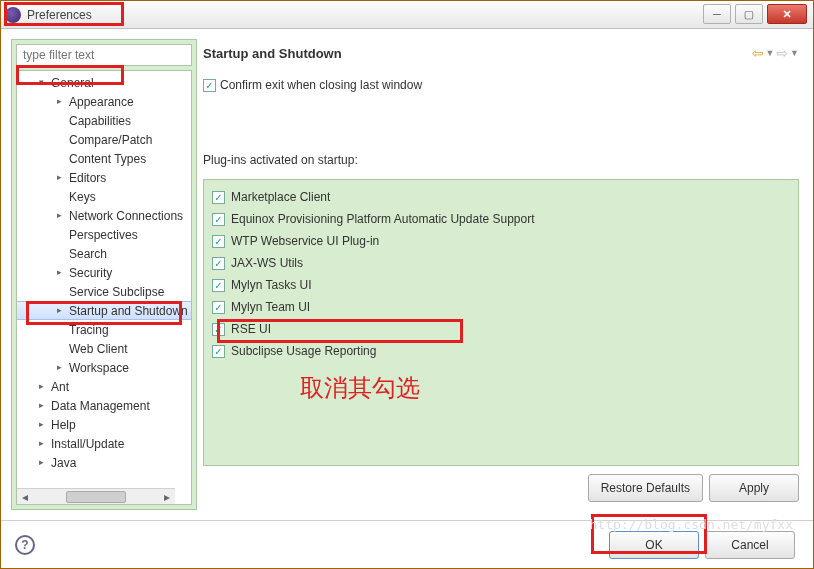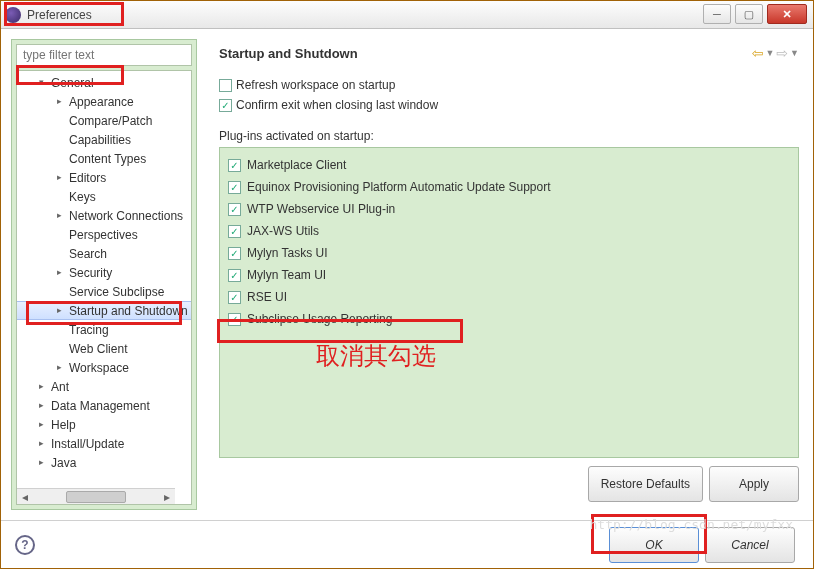--- a/index.html
+++ b/index.html
@@ -4,21 +4,21 @@
 <style>
 * { box-sizing: border-box; font-family: "Segoe UI", Tahoma, sans-serif; font-size: 12px; }
 body { margin: 0; background: #f0f0f0; }
 .window { width: 814px; height: 569px; background: #fff; border: 1px solid #a16207; display: flex; flex-direction: column; position: relative; }
 .titlebar { height: 28px; background: linear-gradient(#fdfdfd, #e8e8e8); border-bottom: 1px solid #c0c0c0; display: flex; align-items: center; padding: 0 4px; position: relative; }
 .titlebar .icon-eclipse { width: 16px; height: 16px; border-radius: 50%; background: radial-gradient(circle at 6px 6px, #7b5cb5, #3a2a66); margin-right: 6px; }
 .titlebar .title { color: #444; font-size: 12px; }
 .win-btns { position: absolute; right: 6px; top: 3px; display: flex; gap: 4px; }
 .win-btn { width: 28px; height: 20px; border: 1px solid #b0b0b0; background: linear-gradient(#fcfcfc, #e6e6e6); border-radius: 2px; display: flex; align-items: center; justify-content: center; font-size: 11px; color: #555; }
 .win-btn.close { background: linear-gradient(#e97a6e, #c8372a); border-color: #a02a1f; color: #fff; font-weight: bold; width: 40px; }
-.body { flex: 1; display: flex; padding: 10px; gap: 18px; }
+.body { flex: 1; display: flex; padding: 10px; gap: 2px; }
 .sidebar { width: 186px; background: #d8ecd0; border: 1px solid #a8c8a0; display: flex; flex-direction: column; padding: 4px; }
 .filter { height: 22px; border: 1px solid #b0c4a8; background: #fff; padding: 2px 6px; color: #888; margin-bottom: 4px; }
 .tree-wrap { flex: 1; background: #fff; border: 1px solid #b0c4a8; overflow: hidden; position: relative; }
 .tree { padding: 2px 0; }
 .tree-item { display: flex; align-items: center; height: 19px; padding-left: 6px; color: #333; white-space: nowrap; cursor: default; }
 .tree-item.lv1 { padding-left: 22px; }
 .tree-item.lv2 { padding-left: 40px; }
 .tree-item .tw { width: 9px; height: 9px; margin-right: 3px; color: #666; font-size: 9px; line-height: 9px; }
 .tree-item.sel { background: linear-gradient(#e8f0ff, #cfe0ff); border-top: 1px solid #a8c0f0; border-bottom: 1px solid #a8c0f0; }
 .scrollbar-h { position: absolute; bottom: 0; left: 0; right: 16px; height: 16px; background: #efefef; border-top: 1px solid #d0d0d0; display: flex; align-items: center; }
@@ -27,30 +27,30 @@
 .scrollbar-h .arr.l { margin-right: auto; }
 .scrollbar-h .arr.r { margin-left: auto; }
 .main { flex: 1; display: flex; flex-direction: column; }
 .main-header { display: flex; align-items: center; height: 28px; padding: 0 4px; }
 .main-header h1 { font-size: 13px; font-weight: bold; color: #333; margin: 0; }
 .nav-arrows { margin-left: auto; display: flex; gap: 2px; align-items: center; }
 .nav-arrows span { font-size: 14px; }
 .opts { padding: 8px 4px; }
 .chk-row { display: flex; align-items: center; height: 20px; gap: 4px; color: #333; }
 .chk { width: 13px; height: 13px; border: 1px solid #7a9; background: #fff; display: flex; align-items: center; justify-content: center; font-size: 10px; color: #2a7; }
-.plugin-label { padding: 6px 4px 4px; color: #333; }
+.plugin-label { padding: 6px 4px 12px; color: #333; margin-top: 44px; }
 .plugin-list { flex: 1; margin: 0 4px; background: #d8ecd0; border: 1px solid #a8c8a0; padding: 6px 8px; position: relative; }
 .plugin-item { display: flex; align-items: center; height: 22px; gap: 6px; color: #333; }
 .annotation { position: absolute; left: 96px; top: 192px; font-size: 24px; color: #e02020; font-family: "Microsoft YaHei", sans-serif; }
 .btn-row { display: flex; justify-content: flex-end; gap: 6px; padding: 8px 4px; }
-.btn { min-width: 90px; height: 36px; background: linear-gradient(#fdfdfd, #e4e4e4); border: 1px solid #a8a8a8; border-radius: 3px; display: flex; align-items: center; justify-content: center; color: #333; padding: 0 12px; }
+.btn { min-width: 90px; height: 28px; background: linear-gradient(#fdfdfd, #e4e4e4); border: 1px solid #a8a8a8; border-radius: 3px; display: flex; align-items: center; justify-content: center; color: #333; padding: 0 12px; }
 .btn.wide { min-width: 110px; }
 .footer { height: 48px; border-top: 1px solid #d0d0d0; display: flex; align-items: center; padding: 0 14px; }
 .help-icon { width: 20px; height: 20px; border: 2px solid #668; border-radius: 50%; display: flex; align-items: center; justify-content: center; color: #668; font-weight: bold; background: #fff; }
-.footer .btn-row { margin-left: auto; font-style: italic; }
+.footer .btn-row { margin-left: auto; }
 .hl { position: absolute; border: 3px solid #e02020; pointer-events: none; }
 .hl.title-hl { left: 3px; top: 1px; width: 120px; height: 24px; }
 .hl.general-hl { left: 15px; top: 64px; width: 108px; height: 20px; }
 .hl.startup-hl { left: 25px; top: 300px; width: 156px; height: 24px; }
 .hl.subclipse-hl { left: 216px; top: 318px; width: 246px; height: 24px; }
 .hl.ok-hl { left: 590px; top: 513px; width: 116px; height: 40px; }
 .watermark { position: absolute; right: 20px; bottom: 36px; color: #ddd; font-size: 13px; font-family: monospace; pointer-events: none; }
 </style>
 </head>
 <body>
@@ -75,25 +75,25 @@
             <div class="tree-item lv1">
               <span class="tw">▾</span>
               <span>General</span>
             </div>
             <div class="tree-item lv2">
               <span class="tw">▸</span>
               <span>Appearance</span>
             </div>
             <div class="tree-item lv2">
               <span class="tw"></span>
+              <span>Capabilities</span>
+            </div>
+            <div class="tree-item lv2">
+              <span class="tw"></span>
               <span>Compare/Patch</span>
-            </div>
-            <div class="tree-item lv2">
-              <span class="tw"></span>
-              <span>Capabilities</span>
             </div>
             <div class="tree-item lv2">
               <span class="tw"></span>
               <span>Content Types</span>
             </div>
             <div class="tree-item lv2">
               <span class="tw">▸</span>
               <span>Editors</span>
             </div>
             <div class="tree-item lv2">
@@ -170,24 +170,20 @@
         <h1>Startup and Shutdown</h1>
         <div class="nav-arrows">
           <span style="color:#d9a420">⇦</span>
           <span style="color:#888;font-size:9px">▼</span>
           <span style="color:#bbb">⇨</span>
           <span style="color:#888;font-size:9px">▼</span>
         </div>
       </div>
       <div class="opts">
         <div class="chk-row">
-          <span class="chk"></span>
-          <span>Refresh workspace on startup</span>
-        </div>
-        <div class="chk-row">
           <span class="chk">✓</span>
           <span>Confirm exit when closing last window</span>
         </div>
       </div>
       <div class="plugin-label">Plug-ins activated on startup:</div>
       <div class="plugin-list" id="plugins">
         <div class="plugin-item">
             <span class="chk">✓</span>
             <span>Marketplace Client</span>
           </div>

